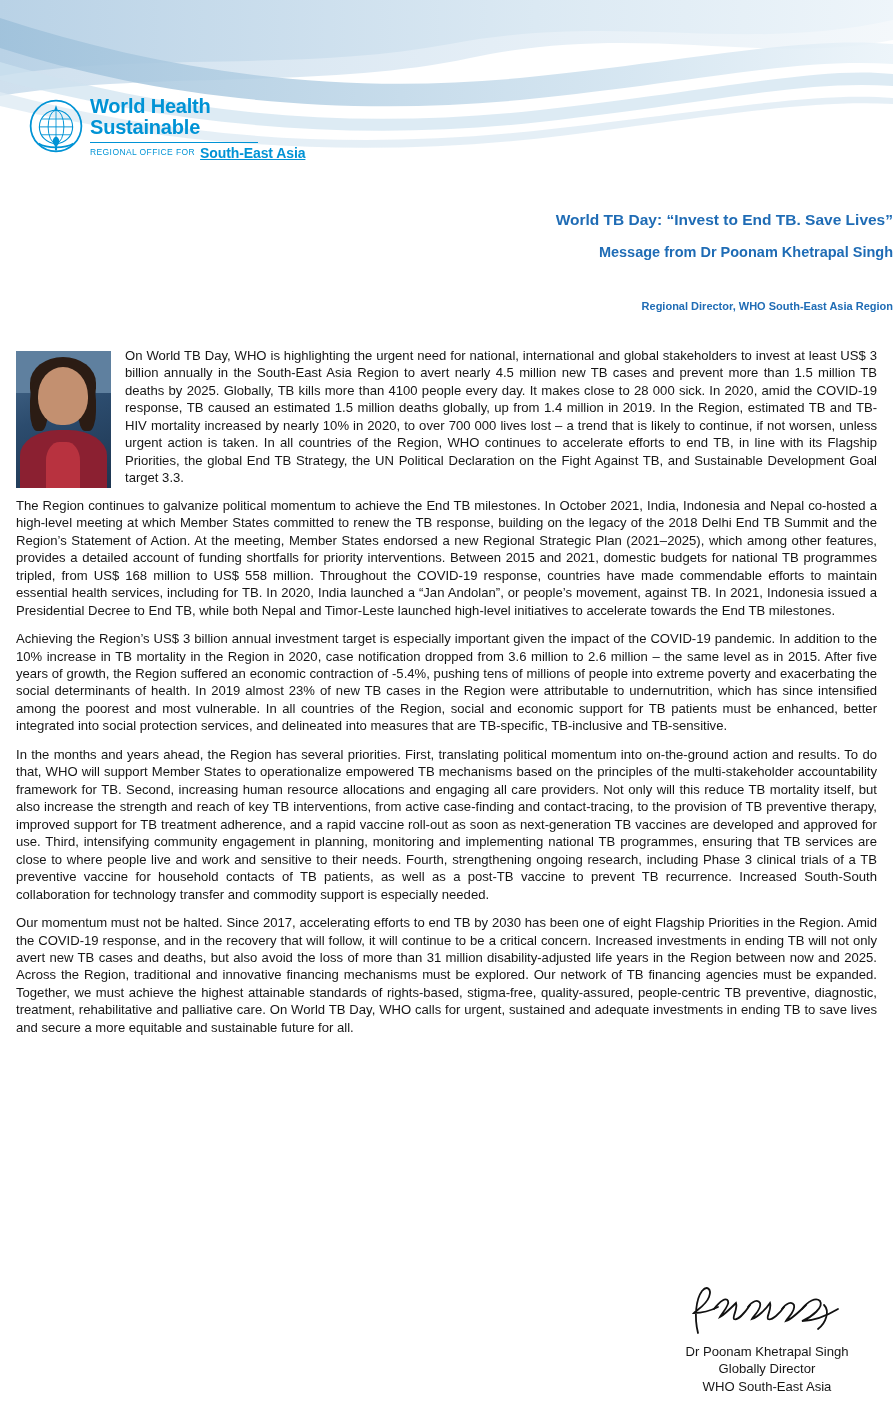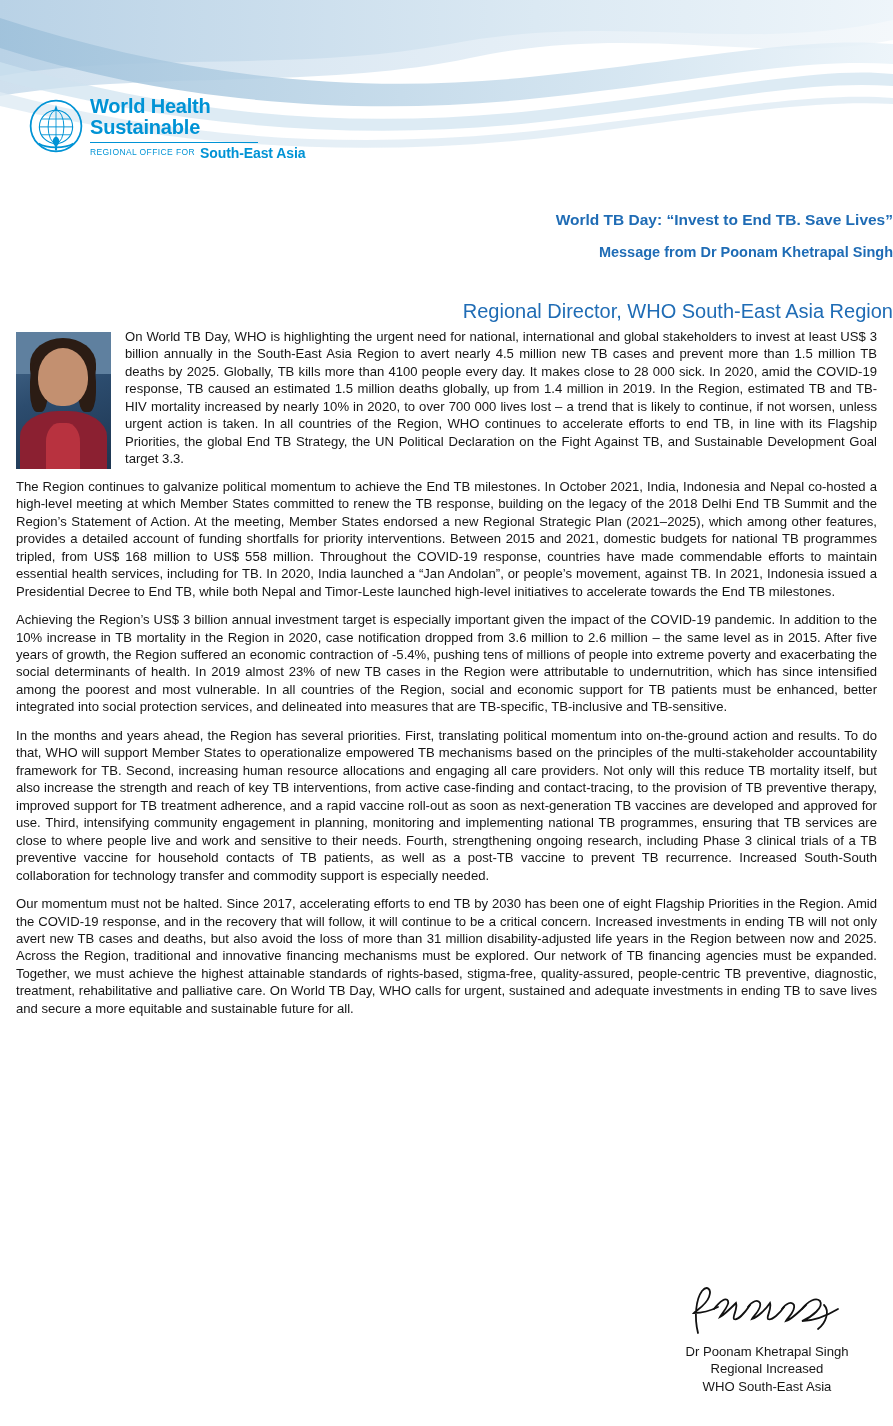--- a/index.html
+++ b/index.html
@@ -71,20 +71,21 @@
     letter-spacing: 0.4px;
     display: flex;
     align-items: center;
     gap: 5px;
   }
   .logo-sub .region {
     font-size: 14px;
     font-weight: bold;
     color: #0093d5;
     letter-spacing: -0.1px;
+    text-decoration: underline;
   }
 
   
   .titles {
     position: absolute;
     left: 0;
     top: 211px;
     width: 893px;
     text-align: right;
     color: #1f6cb5;
@@ -93,30 +94,30 @@
     font-size: 15.5px;
     font-weight: bold;
     margin-bottom: 15px;
   }
   .title-sub1 {
     font-size: 14.5px;
     font-weight: bold;
     margin-bottom: 15px;
   }
   .title-sub2 {
-    font-size: 20px;
-    font-weight: normal;
+    font-size: 11px;
+    font-weight: bold;
     margin-top: 40px;
   }
 
   
   .content {
     position: absolute;
     left: 16px;
-    top: 328px;
+    top: 347px;
     width: 861px;
   }
   .portrait {
     float: left;
     width: 95px;
     height: 137px;
     margin: 4px 14px 2px 0;
     border: 0;
     background: linear-gradient(160deg, #4a6d90 0%, #2c4c6e 45%, #1d3550 100%);
     position: relative;
@@ -310,17 +311,17 @@
           <path d="M24,50 C20,34 22,16 28,8 C33,2 38,6 35,14 C32,22 24,26 20,30 C26,30 36,28 44,24"></path>
           <path d="M40,26 C46,18 52,14 54,18 C56,22 48,30 46,34 C50,32 58,24 62,20 C64,26 58,34 60,36 C64,38 72,28 76,22"></path>
           <path d="M74,24 C78,18 84,16 86,20 C88,26 80,32 78,36 C84,34 92,26 96,20 C98,26 92,34 94,36 C98,38 106,30 110,24"></path>
           <path d="M108,26 C112,20 118,18 120,22 C122,28 114,34 112,38 C118,36 126,28 132,22"></path>
           <path d="M128,26 C134,18 142,14 146,18 C150,24 138,34 128,38 C140,38 154,32 164,26"></path>
           <path d="M150,22 C156,28 152,40 144,46"></path>
         </g>
       </svg>
     </div>
     <div class="sign-name">Dr Poonam Khetrapal Singh</div>
-    <div class="sign-name">Regional Increased</div>
+    <div class="sign-name">Globally Director</div>
     <div class="sign-name">WHO South-East Asia</div>
   </div>
 
 </div>
 
 </body></html>

